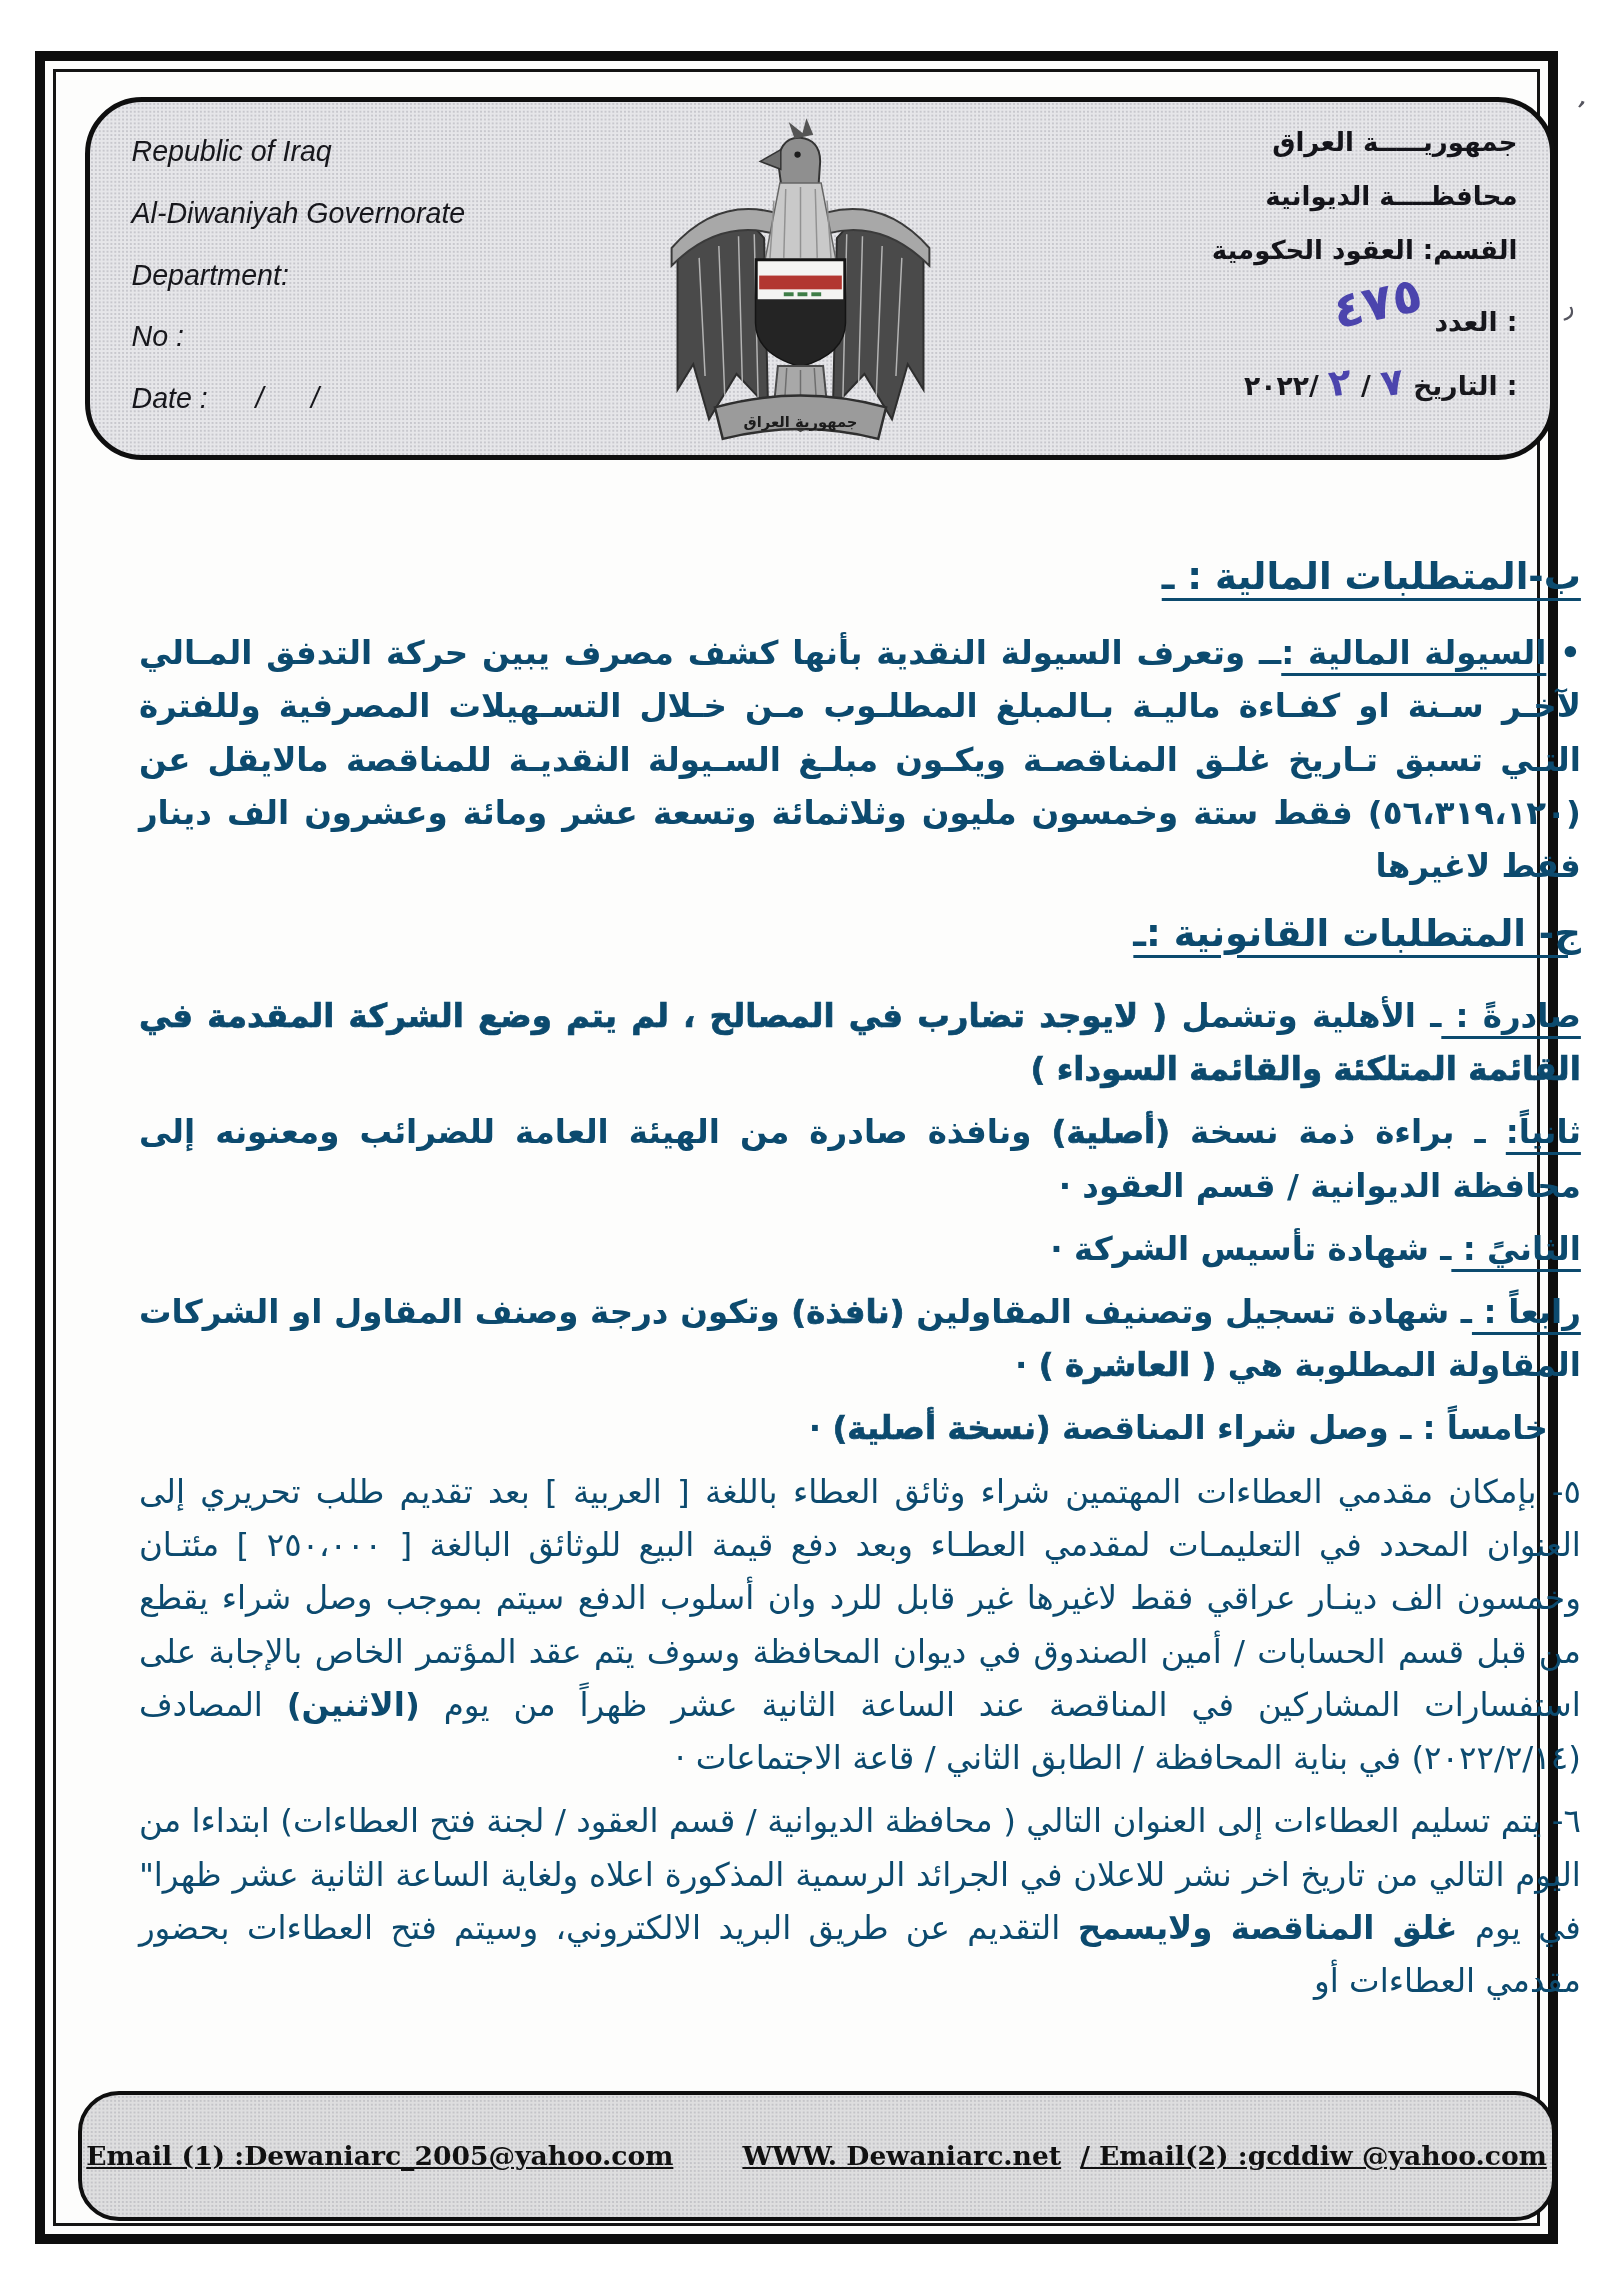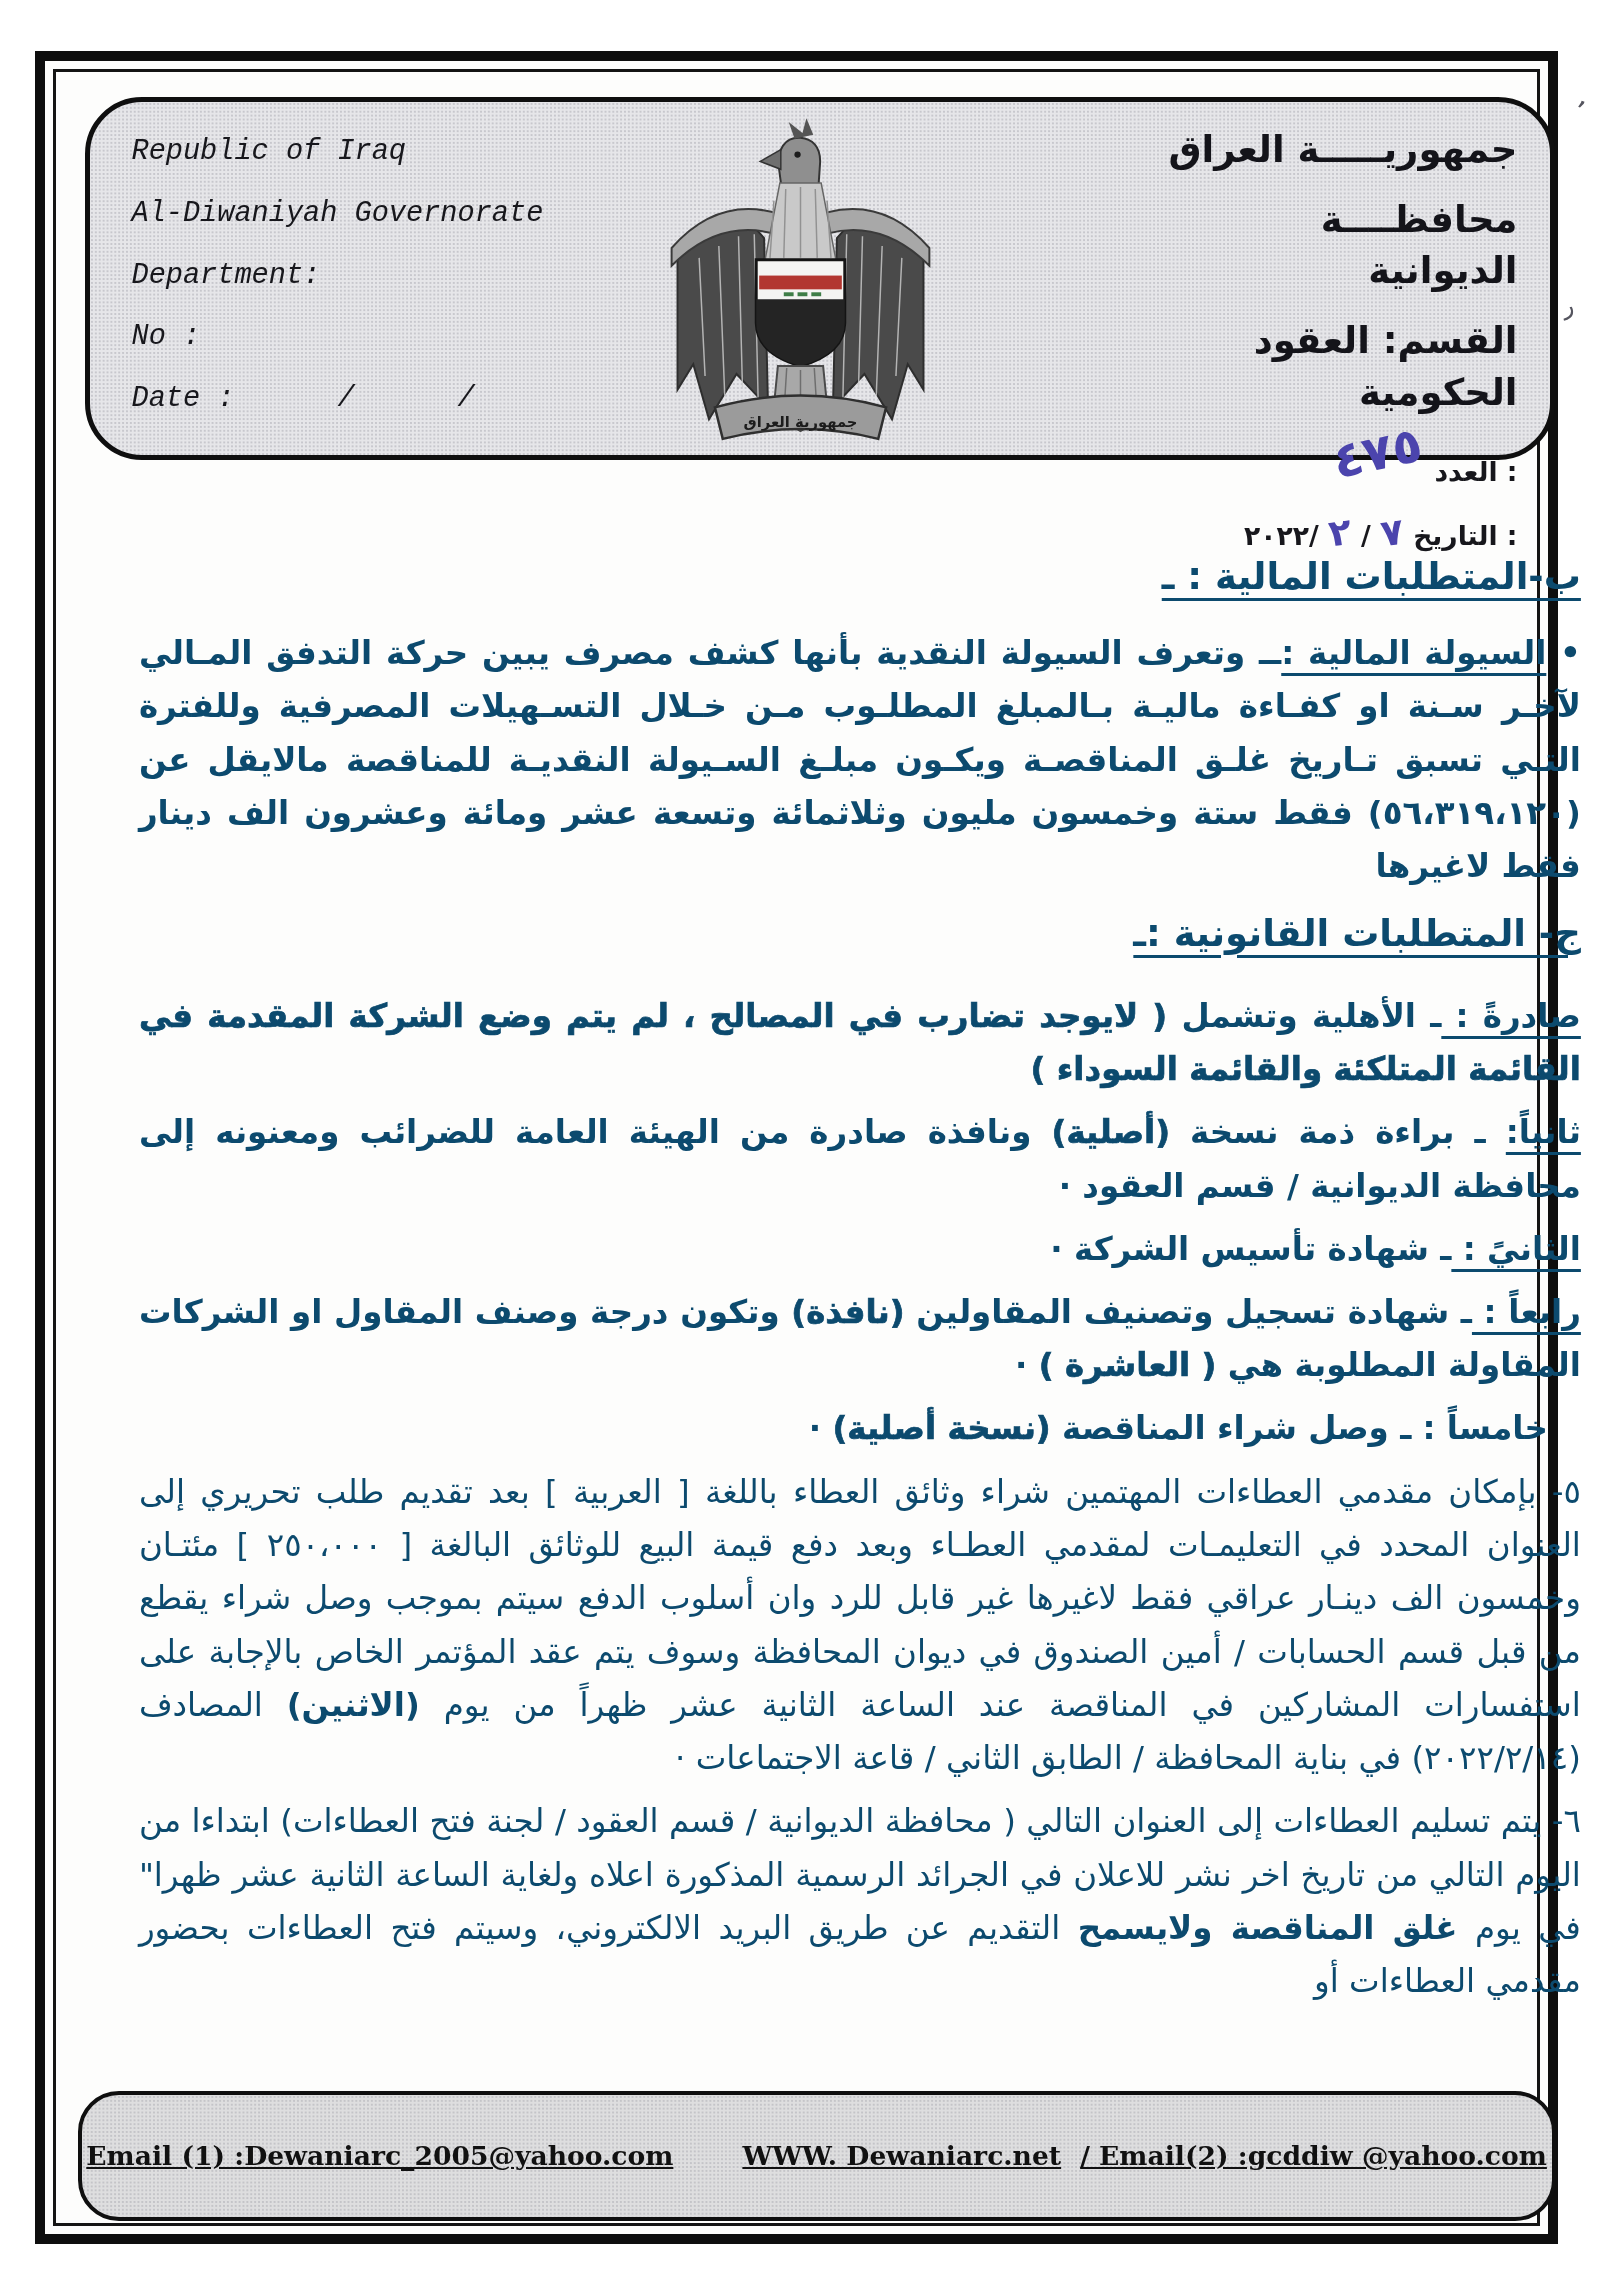--- a/index.html
+++ b/index.html
@@ -21,28 +21,28 @@
   
   .header-box{
     position:absolute;left:29.6px;top:25.6px;width:1470px;height:363px;
     box-sizing:border-box;border:5.9px solid #0f0f0f;border-radius:57px;
     background-color:#e6e6e9;
     background-image:radial-gradient(rgba(40,40,60,0.16) 0.8px, transparent 0.9px);
     background-size:3.9px 3.9px;
   }
   .hdr-en{
     position:absolute;left:41px;top:33px;display:flex;flex-direction:column;gap:28.6px;
-    font-family:Liberation Mono, monospace;font-style:italic;font-size:28.6px;color:#17171c;
+    font-family:Liberation Sans, sans-serif;font-style:italic;font-size:28.6px;color:#17171c;
   }
   .hdr-en span{white-space:pre;}
   .hdr-ar{
     position:absolute;right:33px;top:21.7px;width:355px;direction:rtl;text-align:right;
     display:flex;flex-direction:column;gap:17.7px;
   }
-  .ar-cal{font-size:37px;font-weight:bold;color:#14141a;letter-spacing:0px;line-height:1.4;}
+  .ar-cal{font-size:26px;font-weight:bold;color:#14141a;letter-spacing:0px;line-height:1.4;}
   .ar-line{display:flex;direction:ltr;justify-content:flex-end;align-items:baseline;gap:9.9px;
     font-size:26.6px;font-weight:bold;color:#17171c;}
   .hand{color:#4b44ad;font-weight:bold;}
   .hand-no{font-size:49px;letter-spacing:9.9px;transform:rotate(-12deg) translateY(-11.8px);display:inline-block;}
   .hand-digit{font-size:37px;display:inline-block;transform:rotate(-8deg);}
   .emblem{position:absolute;left:558px;top:7.9px;}
   
   .watermark{position:absolute;left:0;top:0;width:1608px;height:2292px;pointer-events:none;}
   
   .doc-body{

